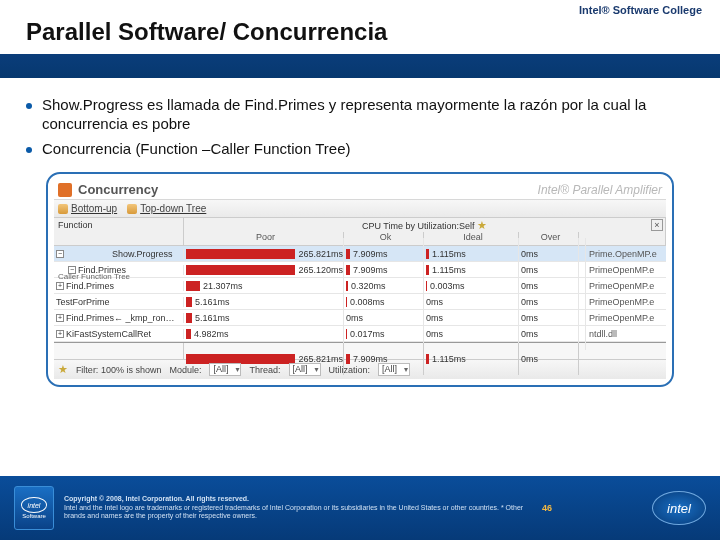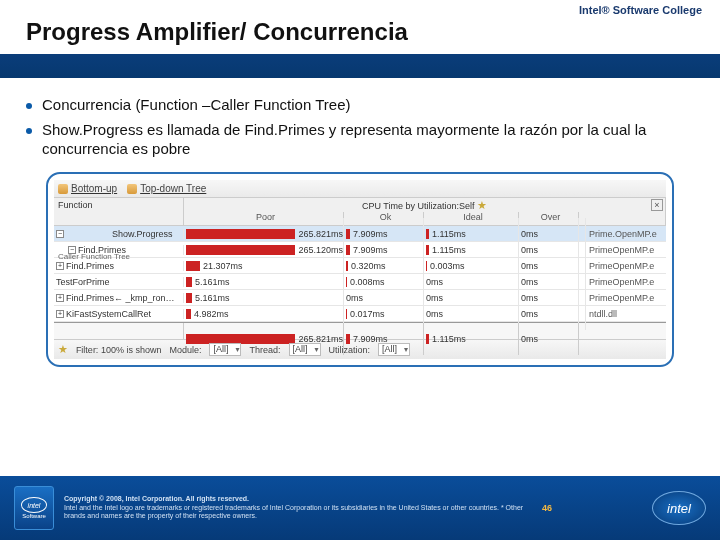--- a/index.html
+++ b/index.html
@@ -47,37 +47,42 @@
   .footer .badge .oval { width:26px; height:16px; border:1px solid #fff; border-radius:50%; display:flex; align-items:center; justify-content:center; font-size:7px; font-style:italic; }
   .footer .copy { color:#cfe0f3; font-size:7px; margin-left:10px; line-height:1.2; max-width:470px; }
   .footer .pg { color:#f5b942; font-size:9px; font-weight:bold; margin-left:8px; }
   .footer .logo { margin-left:auto; width:54px; height:34px; border:1px solid #6fa8df; border-radius:50%; display:flex; align-items:center; justify-content:center; color:#fff; font-style:italic; font-size:13px; background:radial-gradient(#1a6fc4,#063a78); }
 </style>
 </head>
 <body>
 
 <div class="header">
   <div class="college">Intel® Software College</div>
-  <div class="title">Progress Amplifier/ Concurrencia</div>
+  <div class="title">Parallel Software/ Concurrencia</div>
   <div class="bluebar"></div>
 </div>
 
 <div class="content">
   <ul class="bullets" id="bullets">
       <li>
         <span class="dot"></span>
-        <span>Concurrencia (Function –Caller Function Tree)</span>
+        <span>Show.Progress es llamada de Find.Primes y representa mayormente la razón por la cual la concurrencia es pobre</span>
       </li>
       <li>
         <span class="dot"></span>
-        <span>Show.Progress es llamada de Find.Primes y representa mayormente la razón por la cual la concurrencia es pobre</span>
+        <span>Concurrencia (Function –Caller Function Tree)</span>
       </li>
     </ul>
 
   <div class="screenshot">
+    <div class="ss-top">
+      <span class="ss-badge"></span>
+      <span class="ss-title">Concurrency</span>
+      <span class="ss-brand">Intel® Parallel Amplifier</span>
+    </div>
     <div class="ss-tabs">
       <span class="ss-tab">
         <span class="mini-icon" style="background:linear-gradient(#f2c57a,#d89a3a);border-radius:2px;"></span>
         <span>Bottom-up</span>
       </span>
       <span class="ss-tab">
         <span class="mini-icon" style="background:linear-gradient(#f2c57a,#d89a3a);border-radius:2px;"></span>
         <span>Top-down Tree</span>
       </span>
     </div>

